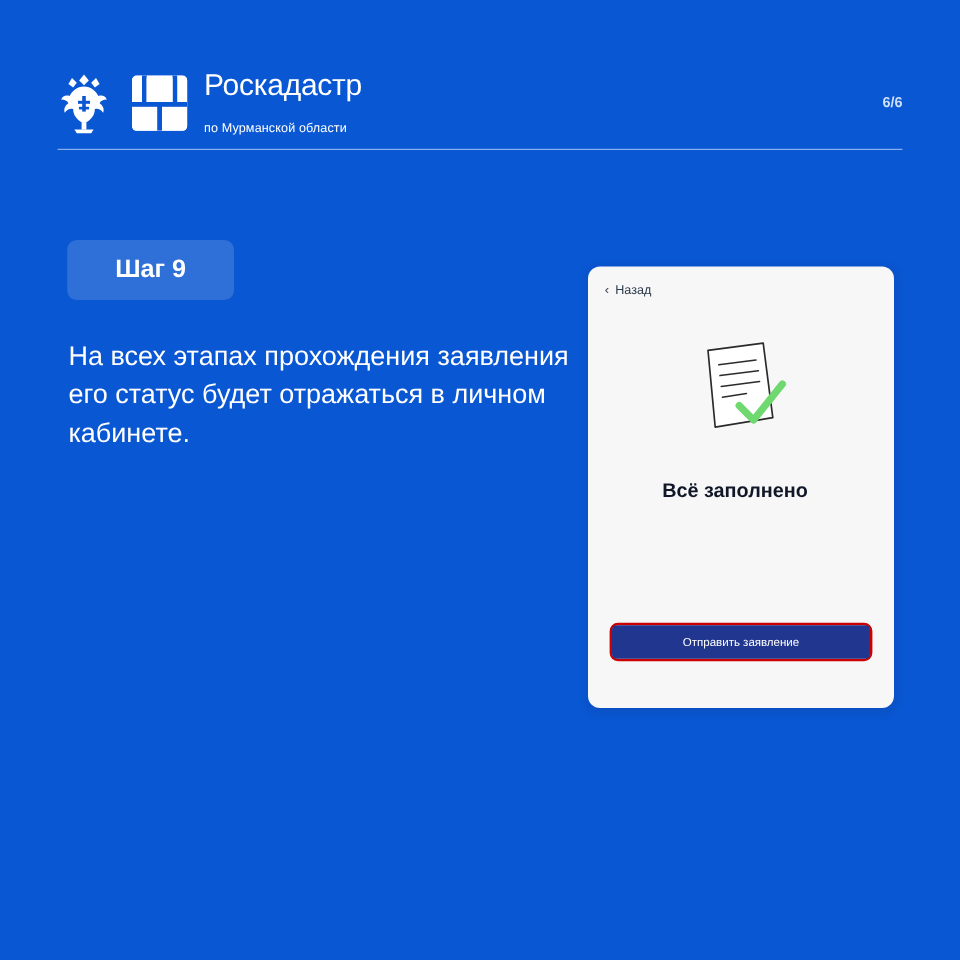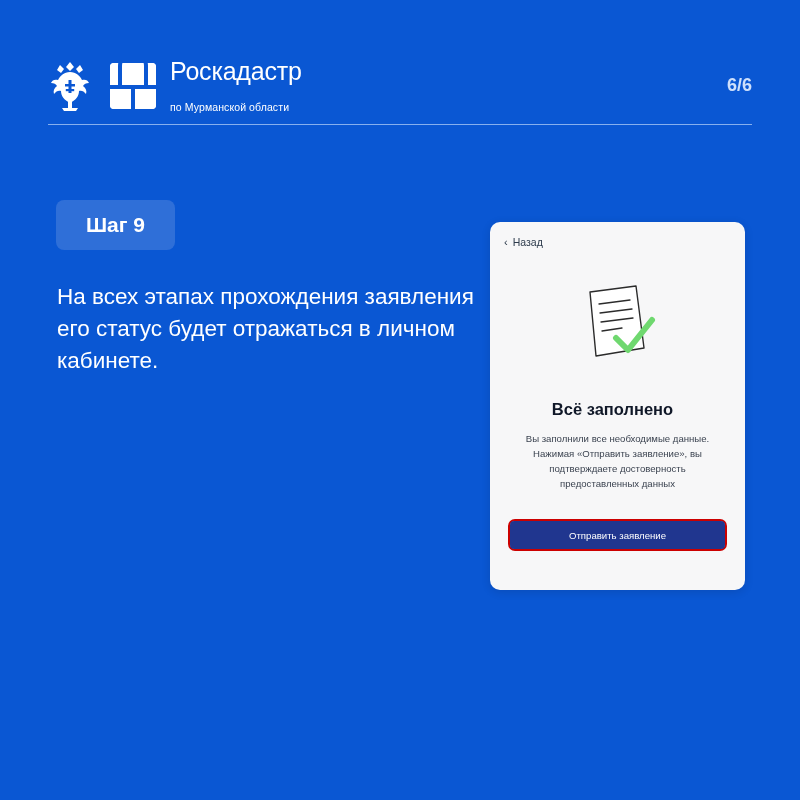--- a/index.html
+++ b/index.html
@@ -95,21 +95,21 @@
   .brand-sub {
     color: #ffffff;
     font-size: 10.5px;
     line-height: 1.2;
     margin-top: 17px;
     letter-spacing: 0.1px;
   }
   .counter {
     margin-left: auto;
     color: #cfe0fb;
-    font-size: 18px;
+    font-size: 12px;
     font-weight: bold;
     padding-bottom: 2px;
   }
   .header-rule {
     position: absolute;
     left: 48px;
     top: 124px;
     width: 704px;
     height: 1px;
     background: #9dc0f2;
@@ -117,21 +117,21 @@
   }
   
   .step-badge {
     position: absolute;
     left: 56px;
     top: 200px;
     background: #2f6fd8;
     color: #ffffff;
     font-size: 21px;
     font-weight: bold;
-    padding: 13px 30px;
+    padding: 13px 40px;
     border-radius: 8px;
   }
   
   .copy {
     position: absolute;
     left: 57px;
     top: 281px;
     width: 420px;
     color: #ffffff;
     font-size: 22.5px;
@@ -283,20 +283,19 @@
           <line x1="17" y1="22" x2="48" y2="18"></line>
           <line x1="18" y1="31" x2="50" y2="27"></line>
           <line x1="19" y1="40" x2="51" y2="36"></line>
           <line x1="20" y1="49" x2="40" y2="46"></line>
         </g>
         <path d="M34 56 L46 68 L70 38" fill="none" stroke="#6fd86f" stroke-width="6" stroke-linecap="round" stroke-linejoin="round"></path>
       </svg>
     </div>
 
     <div class="mock-title">Всё заполнено</div>
-    <div class="mock-text">Вы заполнили все необходимые данные. Нажимая «Отправить заявление», вы подтверждаете достоверность предоставленных данных</div>
 
     <div class="submit-wrap">
       <button class="submit-btn">Отправить заявление</button>
     </div>
   </div>
 
 </div>
 
 </body></html>

